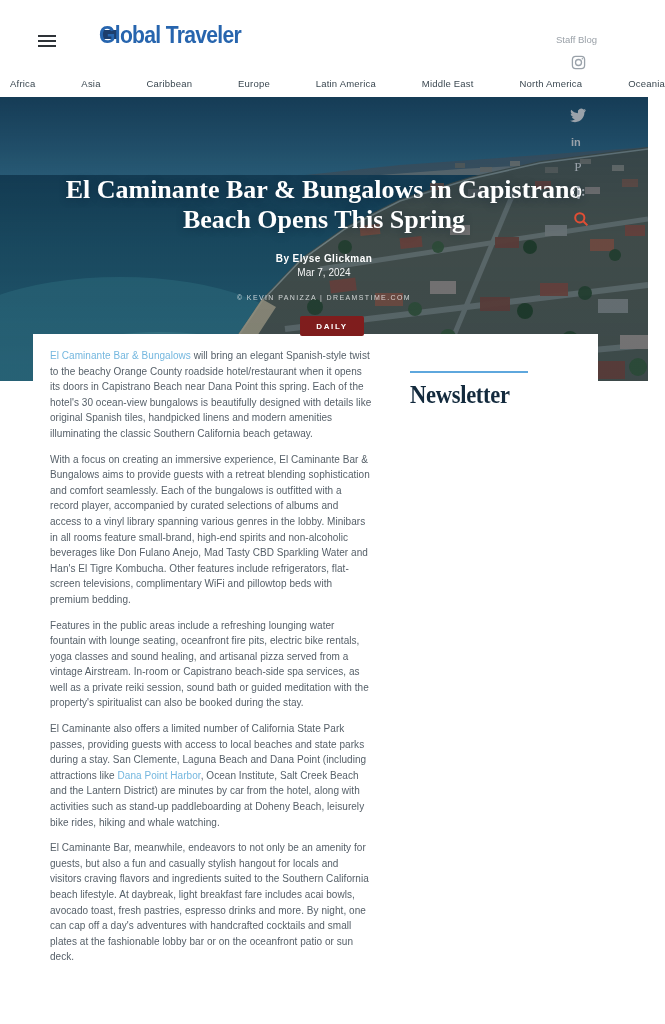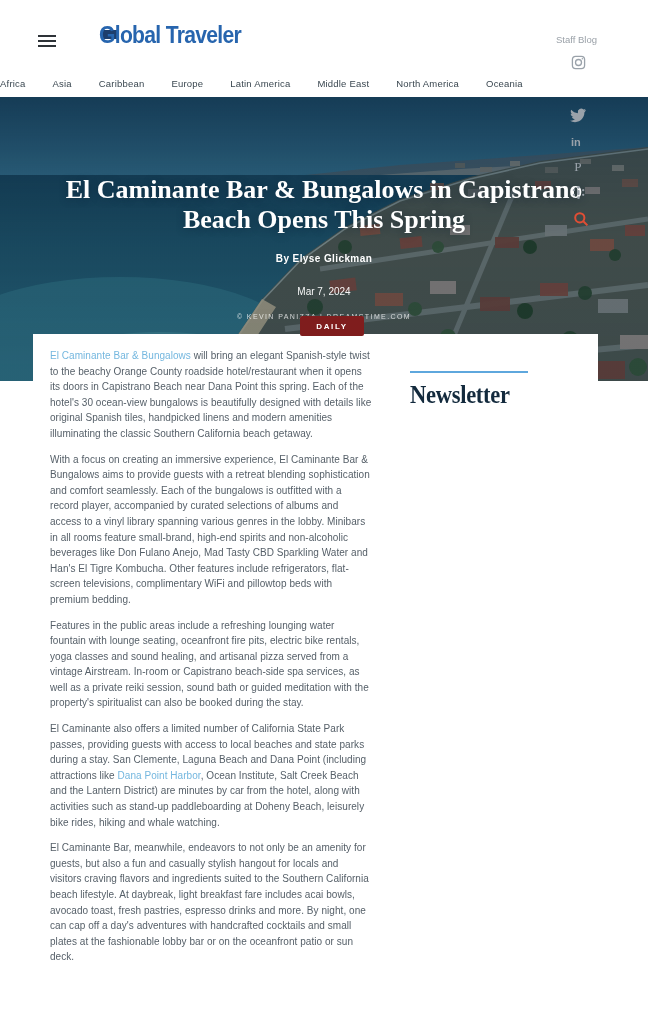--- a/index.html
+++ b/index.html
@@ -22,33 +22,33 @@
                transform:scaleX(.88); transform-origin:left center; }
 
   .header-right { position:absolute; right:64px; top:34px; display:flex; align-items:center; gap:9px;flex-direction:column; }
   .staff-blog { font-size:9.5px; color:#9aa1a8; margin-right:4px; text-decoration:none; cursor:pointer; }
   .soc { width:17px; height:17px; display:flex; align-items:center; justify-content:center; cursor:pointer; }
   .soc svg { display:block; }
   .search-btn { margin-left:6px; }
 
   
   .region-nav { position:absolute; left:0; top:70px; width:665px; height:27px; background:#fff;
-                display:flex; align-items:center; justify-content:flex-start; gap:27px; z-index:5; }
+                display:flex; align-items:center; justify-content:space-between; gap:27px; z-index:5;padding-left:10px; }
   .region-nav a { font-size:9.5px; color:#3a4750; text-decoration:none; letter-spacing:.2px; cursor:pointer; }
 
   
   .hero { position:absolute; left:0; top:97px; width:648px; height:284px; overflow:hidden; z-index:1; }
   .hero svg.scene { position:absolute; left:0; top:0; }
   .hero-inner { position:absolute; left:0; top:0; width:100%; height:100%; z-index:2;
                 display:flex; flex-direction:column; align-items:center; text-align:center; color:#fff; }
   .hero-title { margin-top:78px; width:560px; font-family:"Liberation Serif", serif;
                 font-weight:700; font-size:26px; line-height:30px; color:#fff;
                 text-shadow:0 1px 8px rgba(0,20,40,.4); }
   .hero-byline { margin-top:18px; font-size:10px; font-weight:700; letter-spacing:.4px; }
-  .hero-date { margin-top:22px; font-size:10px; opacity:.95; }
+  .hero-date { margin-top:3px; font-size:10px; opacity:.95; }
   .hero-credit { margin-top:16px; font-size:7px; letter-spacing:1.4px; opacity:.75; }
 
   .daily-badge { position:absolute; left:300px; top:316px; width:64px; height:20px; z-index:4;
                  background:#7f1d1d; color:#fff; font-size:8px; font-weight:700; letter-spacing:1.6px;
                  display:flex; align-items:center; justify-content:center; border-radius:2px; cursor:pointer; }
 
   
   .card { position:absolute; left:33px; top:334px; width:565px; height:690px; background:#fff; z-index:3; }
   .article-col { position:absolute; left:17px; top:14px; width:322px; }
   .article-col p { font-size:10px; line-height:15.6px; letter-spacing:.05px; color:#566069;

